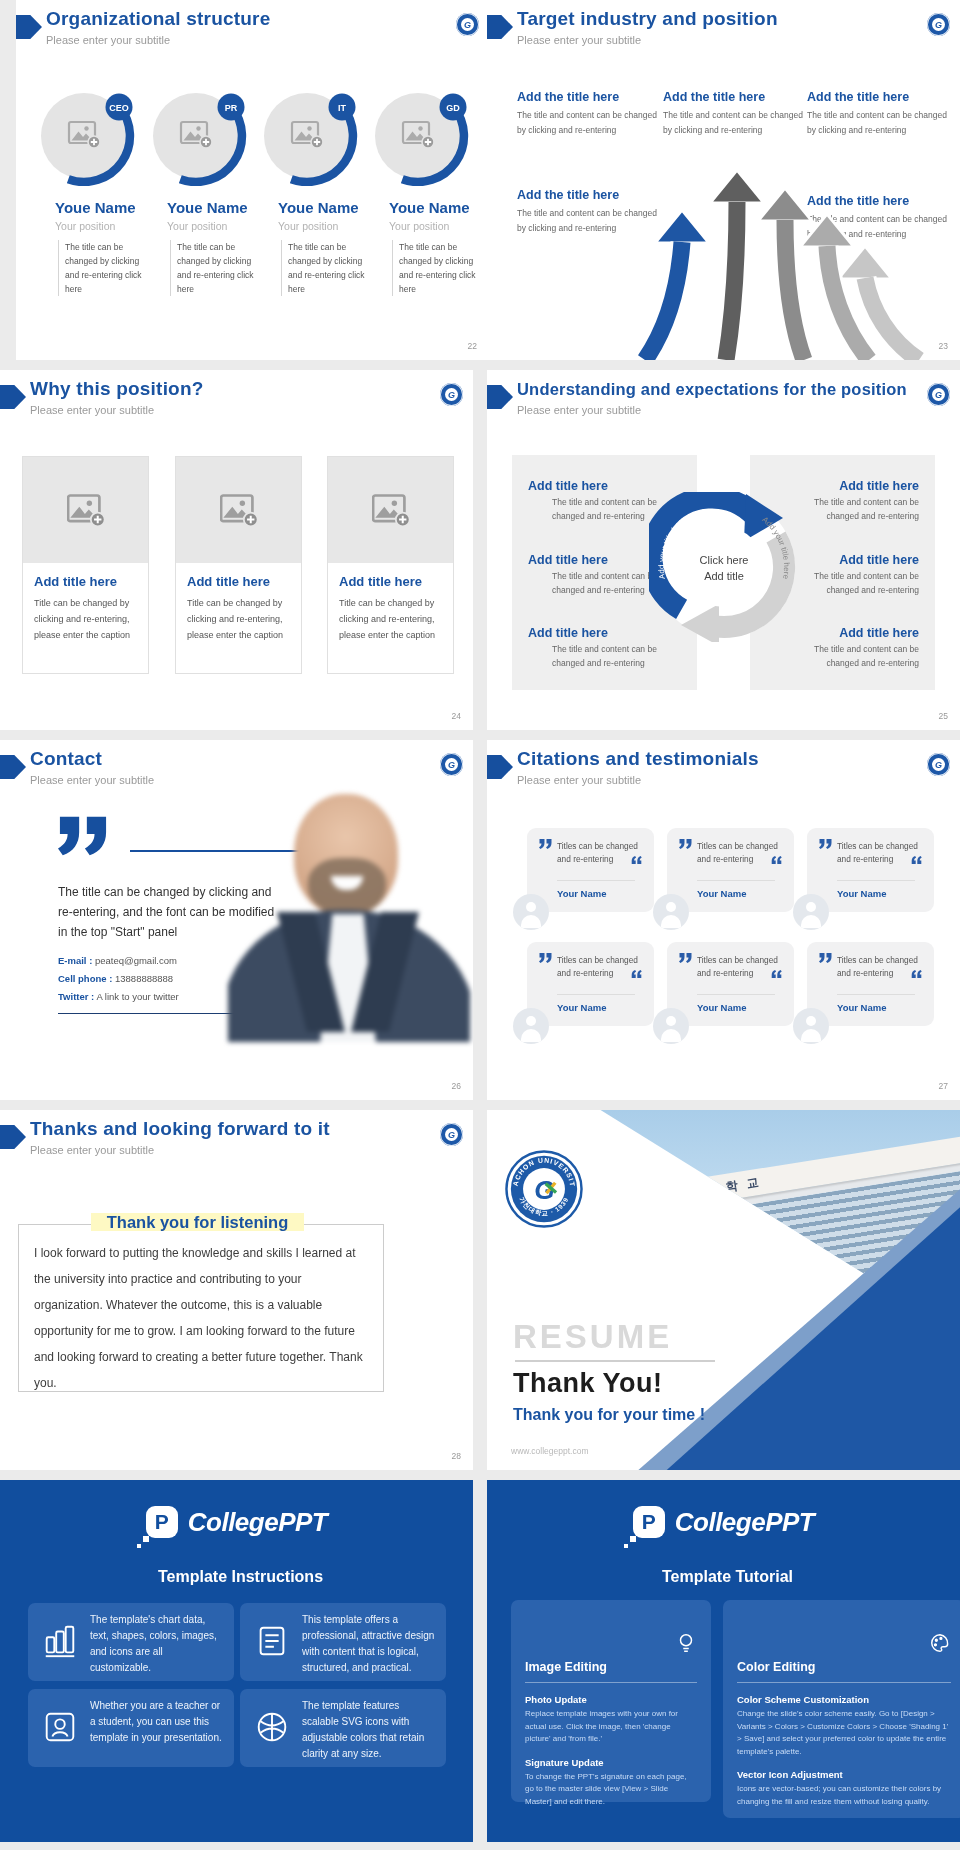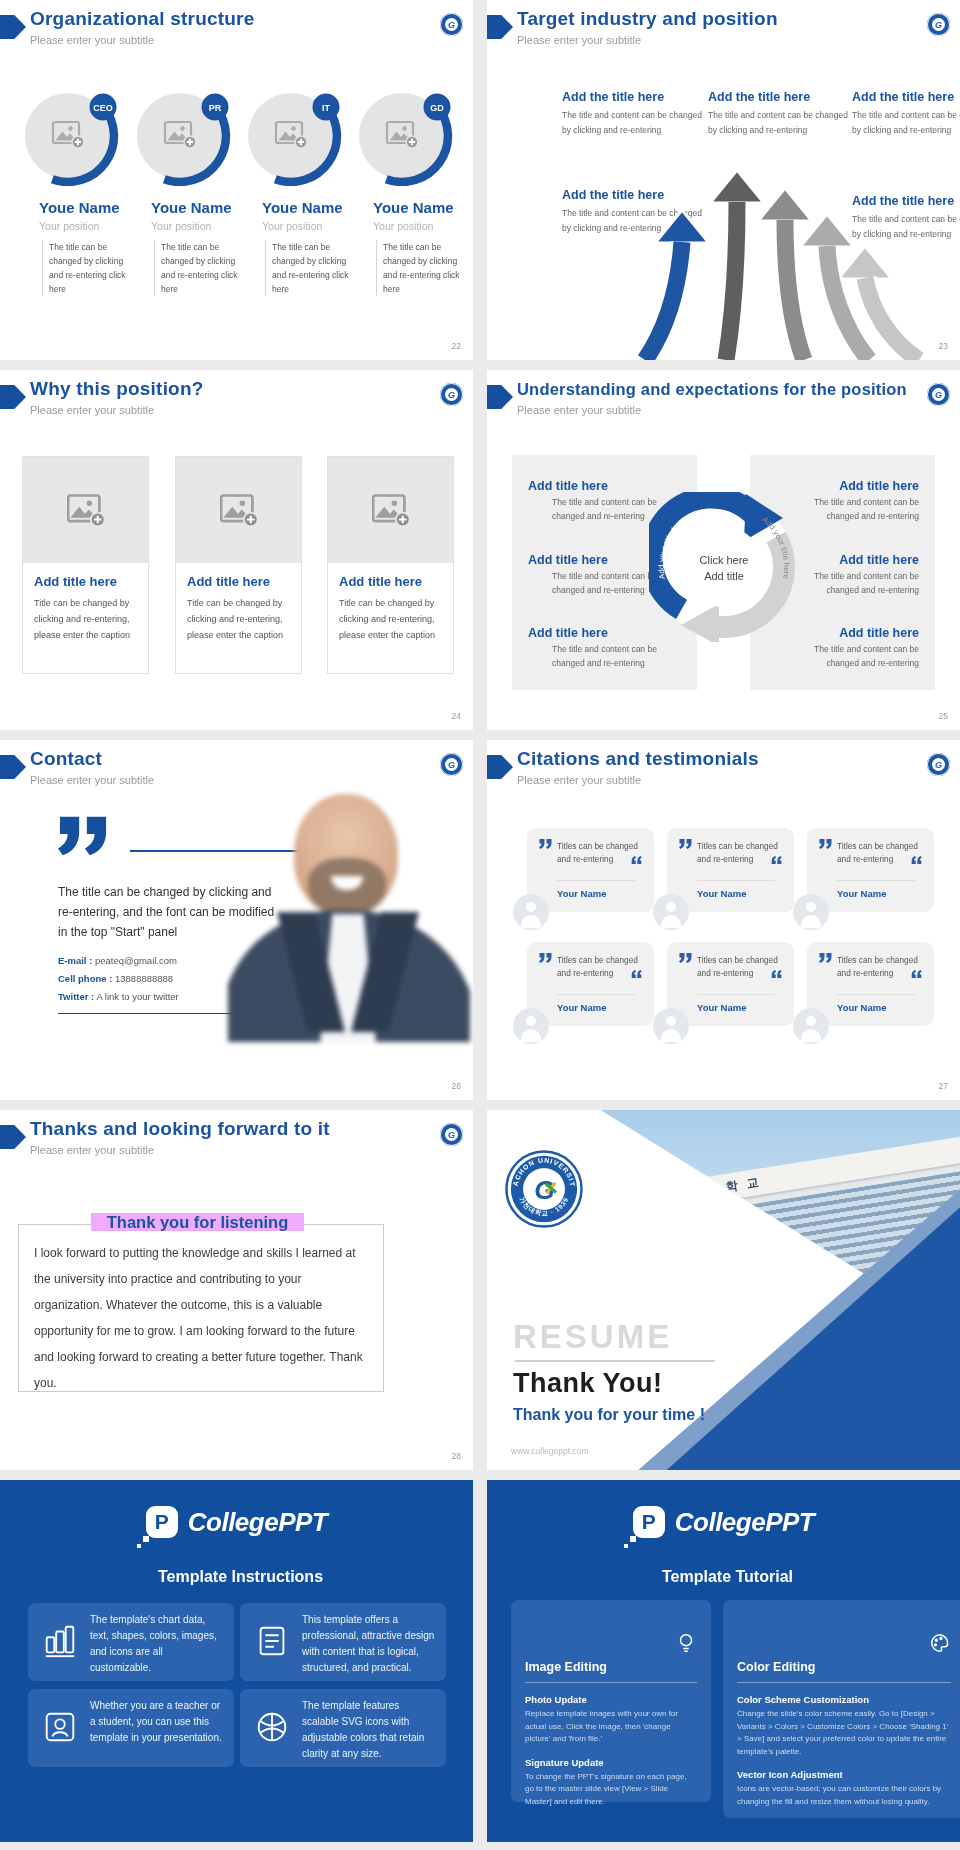--- a/index.html
+++ b/index.html
@@ -18,21 +18,21 @@
             font-weight:bold; font-style:italic; display:flex; align-items:center; justify-content:center; }
 
   
   .member { position:absolute; }
   .member h3 { position:absolute; font-size:15px; font-weight:bold; color:#1a53a1; white-space:nowrap; }
   .member .pos { position:absolute; font-size:10.5px; color:#b3b3b3; white-space:nowrap; }
   .member .mdesc { position:absolute; width:84px; font-size:8.5px; line-height:14px; color:#555;
                    border-left:1px solid #d5d5d5; padding-left:6px; }
 
   
-  .t-item { position:absolute; width:142px;margin-left:45px; }
+  .t-item { position:absolute; width:142px; }
   .t-item h4 { font-size:12.5px; font-weight:bold; color:#1a53a1; margin-bottom:4px; }
   .t-item p { font-size:8.5px; color:#666; line-height:14.5px; }
 
   
   .wcard { position:absolute; top:86px; width:127px; height:218px; background:#fff; border:1px solid #e0e0e0; }
   .wcard .img { width:100%; height:106px; background:#e7e7e7; display:flex; align-items:center; justify-content:center; }
   .wcard h4 { font-size:13px; font-weight:bold; color:#1a53a1; margin:11px 0 6px 11px; }
   .wcard p { font-size:9px; color:#555; line-height:16px; margin:0 10px 0 11px; }
 
   
@@ -65,21 +65,21 @@
   .qcard .qdiv { position:absolute; left:30px; top:52px; width:78px; height:1px; background:#ddd; }
   .qopen { position:absolute; left:12px; top:11px; }
   .qclose { position:absolute; right:12px; top:28px; transform:rotate(180deg); }
   .avatar { position:absolute; width:36px; height:36px; border-radius:50%; background:#e4e8ed; overflow:hidden; }
   .avatar .av-head { position:absolute; left:13px; top:8px; width:10px; height:10px; border-radius:50%; background:#fff; }
   .avatar .av-body { position:absolute; left:8px; top:21px; width:20px; height:13px; border-radius:10px 10px 0 0; background:#fff; }
 
   
   .tk-box { position:absolute; left:18px; top:114px; width:366px; height:168px; border:1px solid #ccc; }
   .tk-head { position:absolute; left:0; right:78px; top:103px; text-align:center; font-size:16.5px; font-weight:bold; color:#1a53a1; }
-  .tk-head span { background:#f0abfc; padding:0 16px; }
+  .tk-head span { background:#fef9c3; padding:0 16px; }
   .tk-body { position:absolute; left:34px; top:130px; width:338px; font-size:12px; color:#3d3d3d; line-height:26px; }
 
   
   .photo { position:absolute; inset:0; clip-path:polygon(24% 0,100% 0,100% 62%); background:linear-gradient(180deg,#a9cde9,#dcedf8 55%,#eef6fc); }
   .bldg { position:absolute; right:-30px; top:52px; width:360px; height:230px; transform:rotate(-9deg); }
   .bldg .sign { position:relative; height:26px; background:#f4f2ee; display:flex; align-items:center; padding-left:24px; box-shadow:0 2px 2px rgba(0,0,0,.15); }
   .bldg .sign .gdot { width:14px; height:14px; border-radius:50%; background:#2f6cb3; color:#fff; font-size:9px; font-weight:bold; display:flex; align-items:center; justify-content:center; margin-right:10px; }
   .bldg .sign .stext { font-size:12px; font-weight:bold; color:#3a4a66; letter-spacing:9px; }
   .bldg .body { height:190px; background:repeating-linear-gradient(180deg,#8aa6bf 0 4px,#cfdde9 4px 9px); border-top:8px solid #e6e9ec; }
   .bldg .pillar { position:absolute; left:-14px; top:20px; width:46px; height:200px; background:#f3f4f5; border-radius:40% 40% 0 0; }
@@ -111,21 +111,21 @@
   .tcol h4 { color:#fff; font-size:9.5px; font-weight:bold; margin:11px 0 3px; }
   .tcol p { color:#c8dcf7; font-size:8px; line-height:12.5px; }
 
   svg text { font-family:"Liberation Sans",sans-serif; }
 </style>
 </head>
 <body>
 
 <div class="page">
 
-  <section class="slide" style="left:0;top:0">
+  <section class="slide" style="left:16px;top:0">
     <span class="chev"></span>
     <h2 class="title">Organizational structure</h2>
     <p class="subtitle">Please enter your subtitle</p>
     <span class="seal">
         <i>G</i>
       </span>
 
     <div class="member" style="left:0;top:0">
       <svg width="100" height="100" viewBox="0 0 100 100" style="position:absolute;left:23px;top:86px">
         <circle cx="45" cy="50" r="43" fill="#e4e4e4"></circle>

